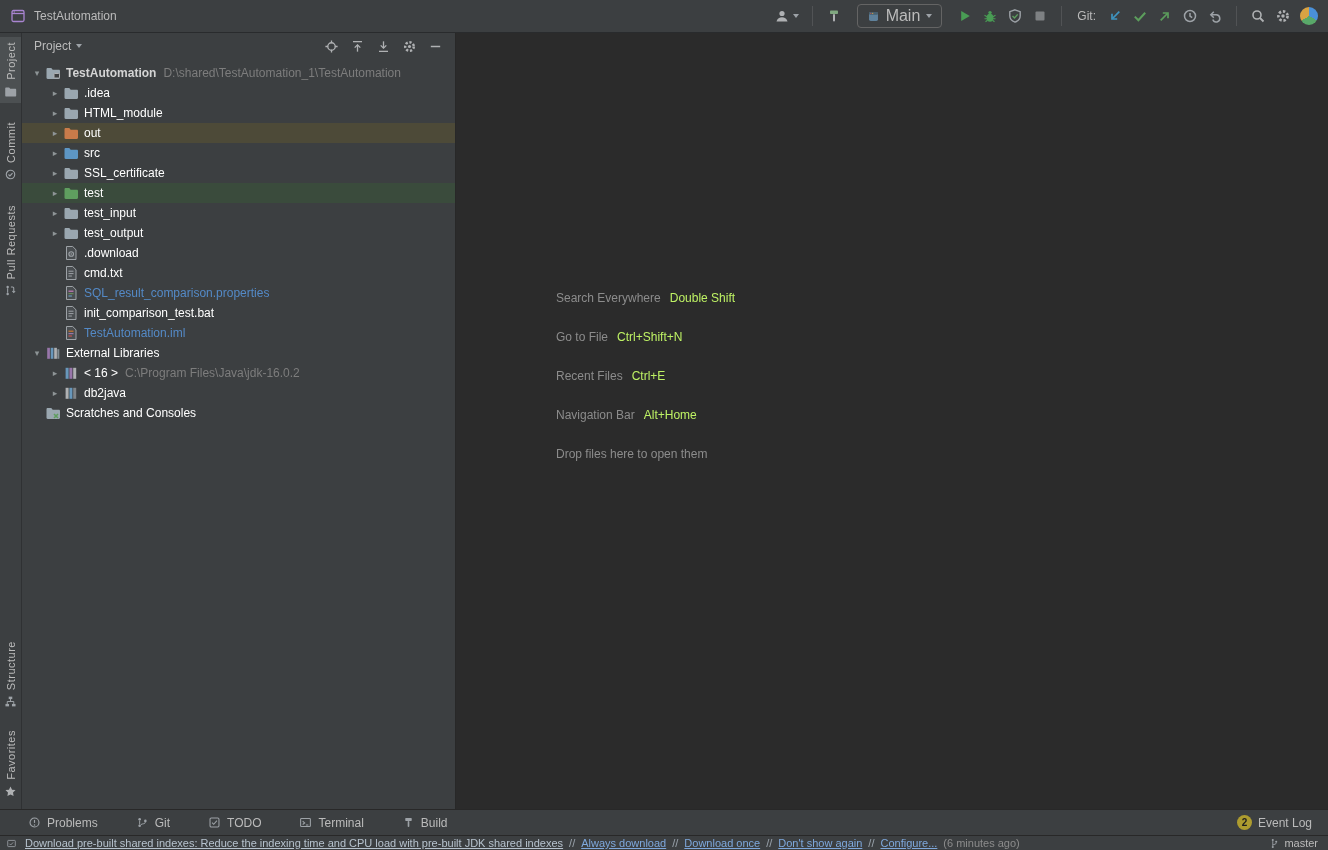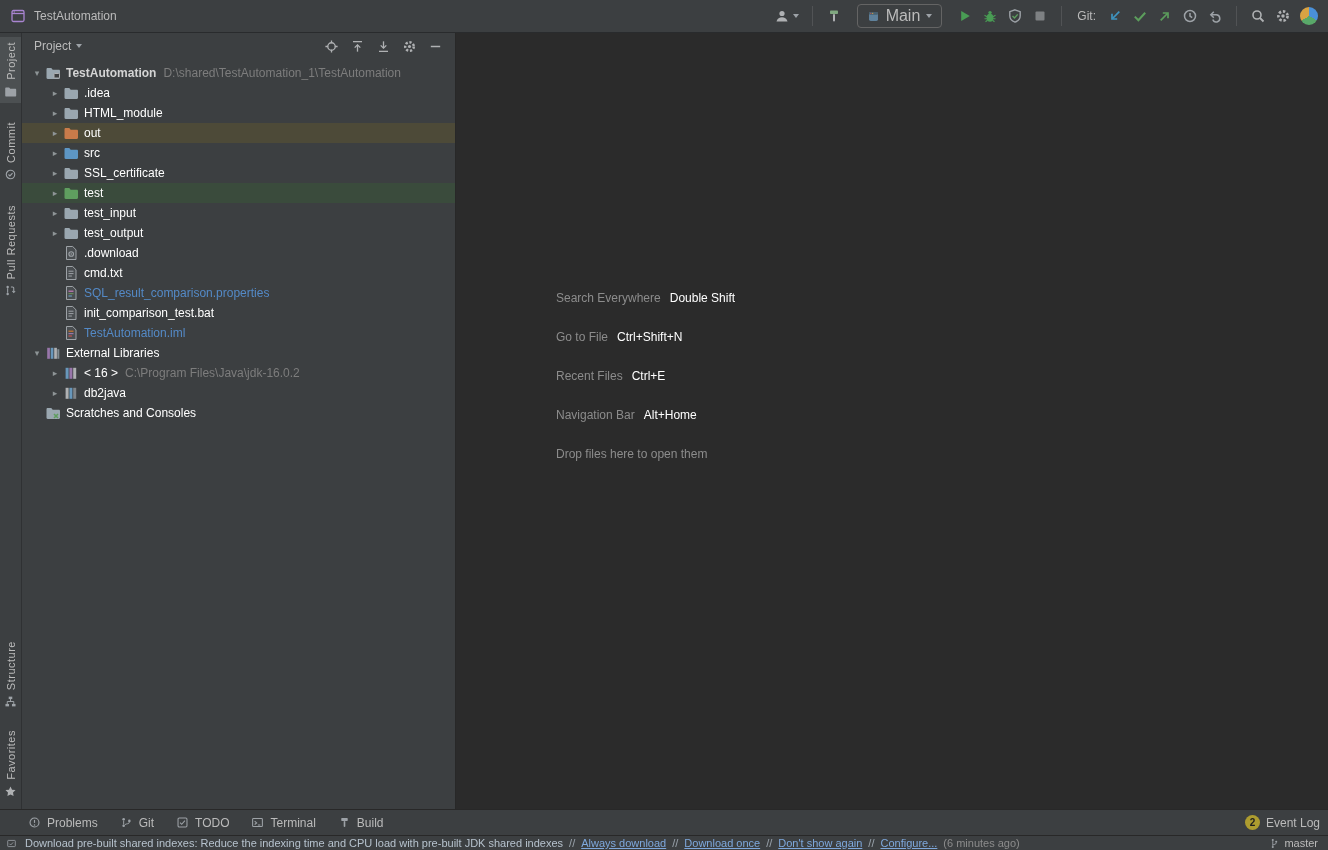--- a/index.html
+++ b/index.html
@@ -49,33 +49,33 @@
   .ticon{width:16px;height:16px;flex:none;margin:0 5px 0 1px}
   .ticon svg{width:16px;height:16px;display:block}
   .tlabel{color:#ffffff}
   .tlabel.bold{font-weight:700;color:#d4d4d4}
   .tlabel.modified{color:#548ac7}
   .tsuffix{color:#7d7d7d;margin-left:7px}
   .editor{flex:1;background:#2b2b2b;position:relative}
   .hints{position:absolute;left:100px;top:245px}
   .hint-row{height:39px;display:flex;align-items:center;gap:9px;font-size:12px}
   .hint-label{color:#8c8c8c}
-  .hint-keys{color:#ffffff}
+  .hint-keys{color:#bef264}
   
   .bottombar{height:26px;background:#3c3f41;border-top:1px solid #282828;display:flex;align-items:center;
-    padding:0 8px 0 28px;gap:22px;font-size:12px;color:#bbbbbb}
+    padding:0 16px 0 28px;gap:38px;font-size:12px;color:#bbbbbb}
   .tw-btn{display:flex;align-items:center;gap:6px}
   .event-log{margin-left:auto;display:flex;align-items:center;gap:6px}
   .badge{min-width:15px;height:15px;border-radius:8px;background:#ad9c2f;color:#1e1e1e;
     font-size:10px;font-weight:700;display:flex;align-items:center;justify-content:center;padding:0 3px}
   .statusbar{height:15px;background:#3c3f41;border-top:1px solid #282828;display:flex;align-items:center;
     padding:0 10px 0 6px;gap:8px;font-size:11px;color:#bbbbbb;white-space:nowrap}
   .sb-icon svg{width:11px;height:11px;display:block}
   .msg{display:flex;gap:6px;align-items:center;overflow:hidden}
-  .msg .text{color:#b6c2cd;}
+  .msg .text{color:#b6c2cd;text-decoration:underline}
   .msg .link{color:#7ea8dc;text-decoration:underline}
   .msg .sep{color:#9aa4ad}
   .msg .time{color:#8c8c8c}
   .branch-widget{margin-left:auto;display:flex;align-items:center;gap:4px}
   .branch-name{color:#bbbbbb}
 </style>
 </head>
 <body>
 
 <div class="titlebar">

